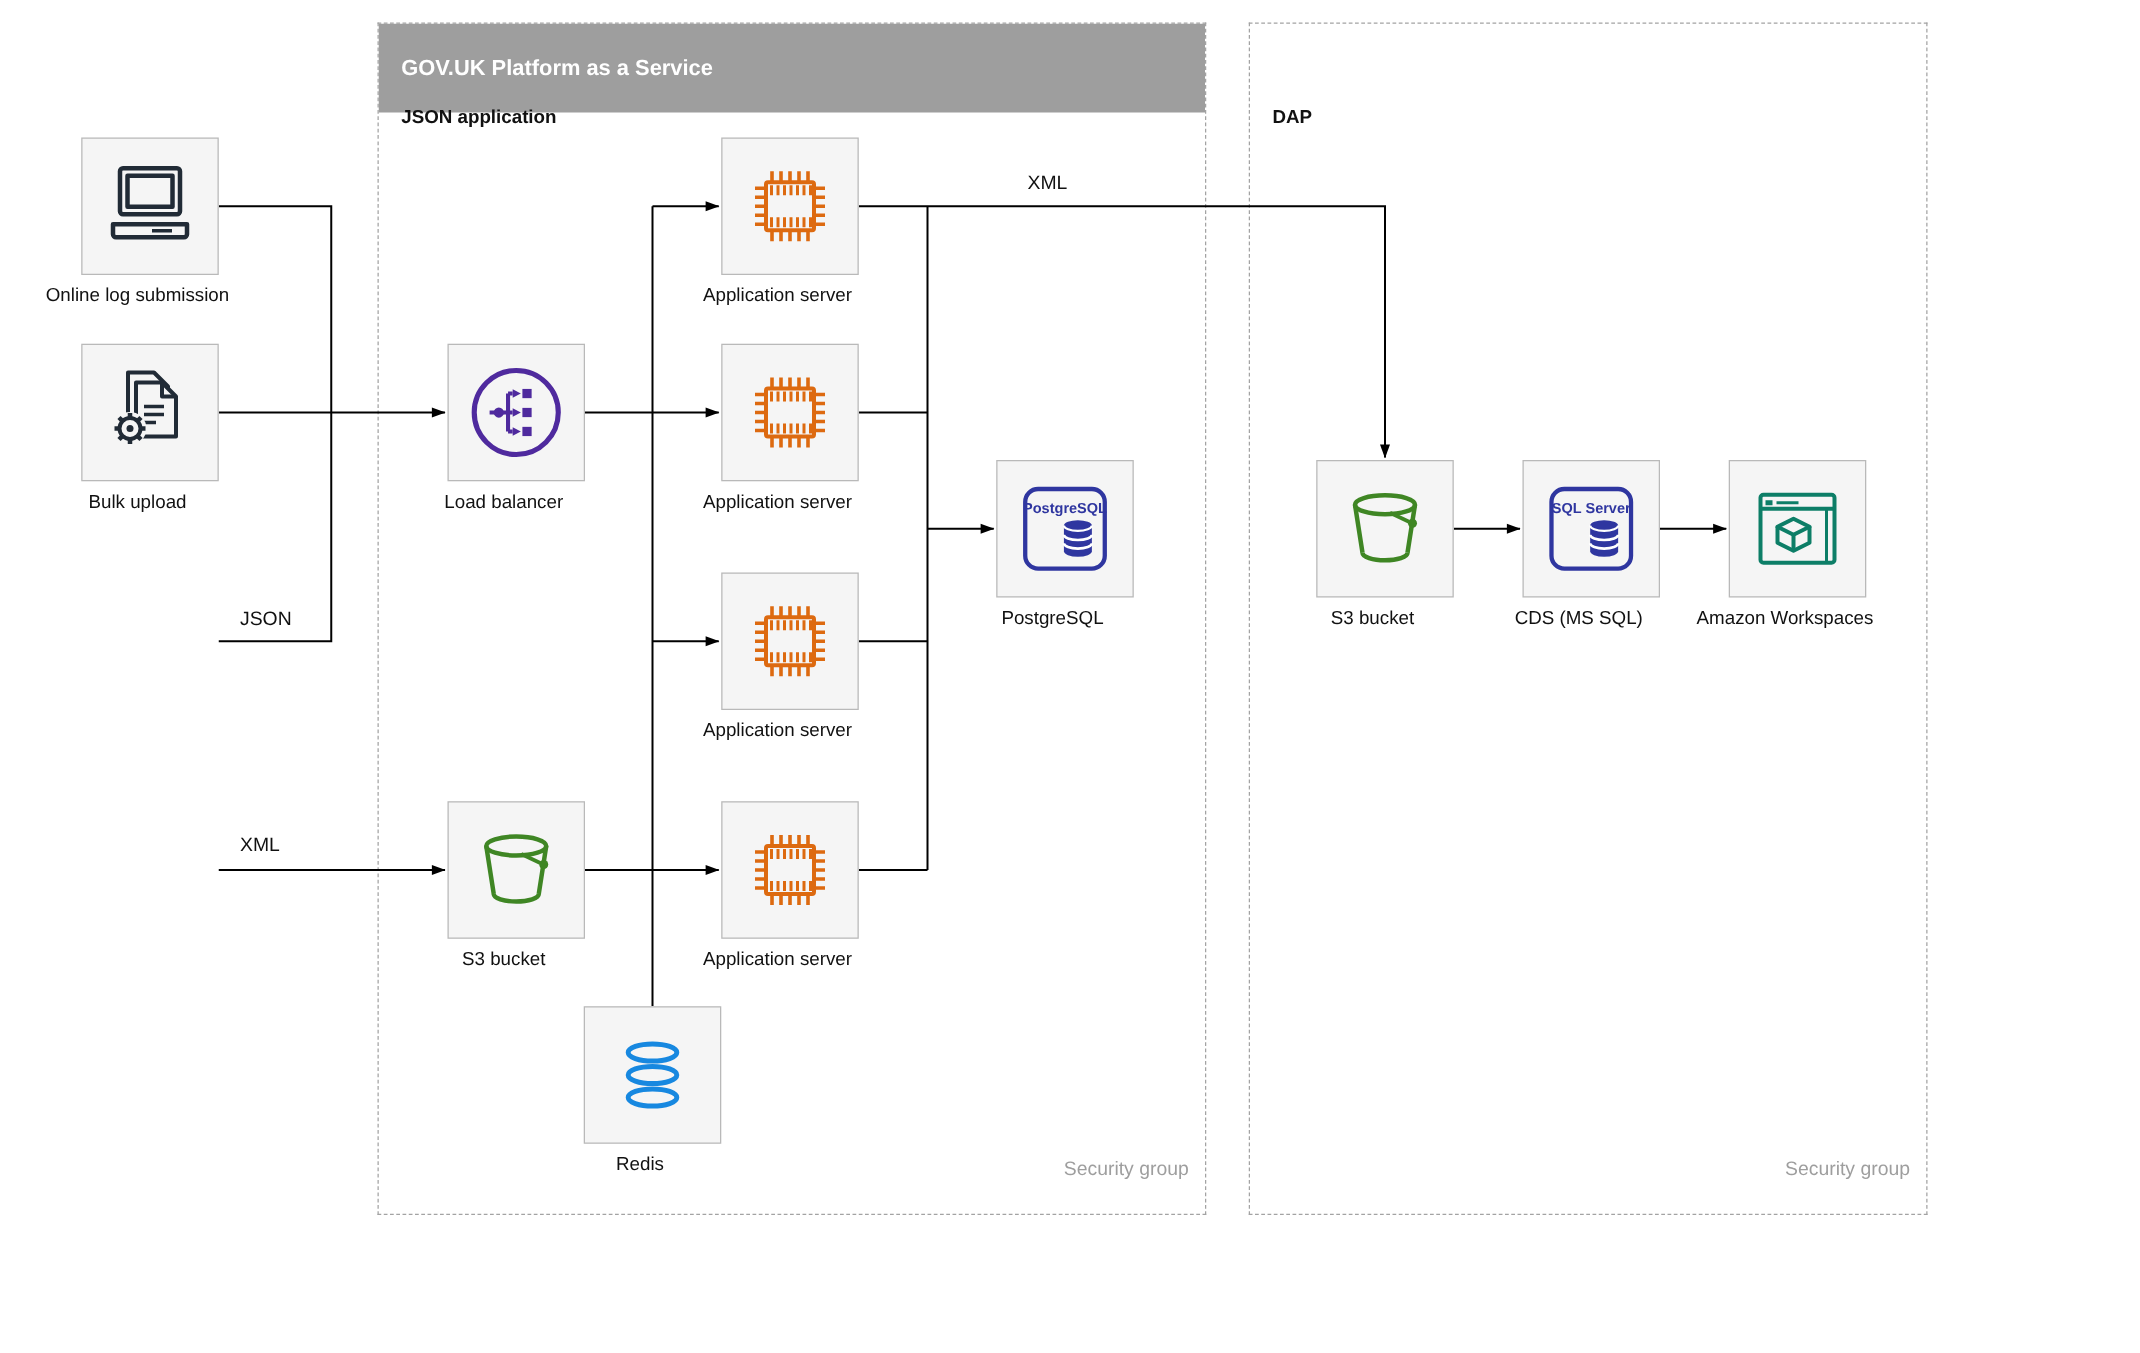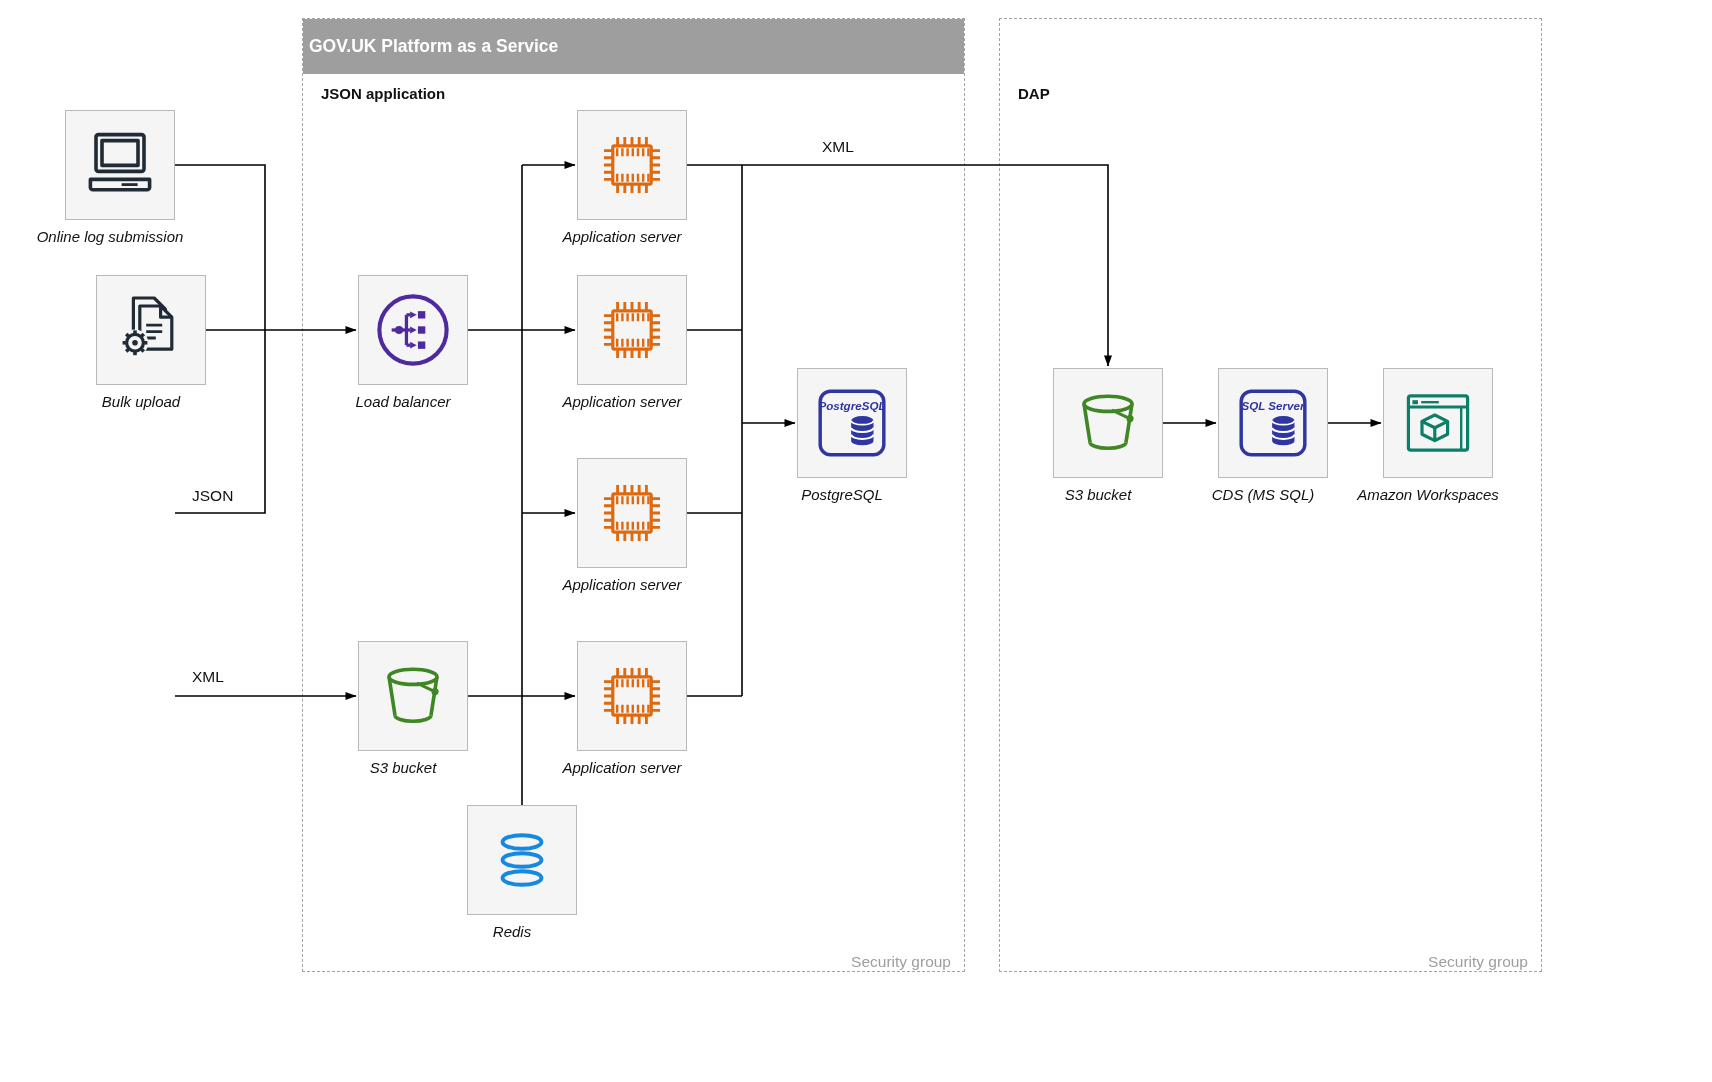--- a/index.html
+++ b/index.html
@@ -1,25 +1,25 @@
 <!DOCTYPE html>
 <html><head>
 <meta charset="utf-8">
 <style>
   html,body{margin:0;padding:0;background:#fff;}
   body{font-family:"Liberation Sans", sans-serif;color:#111;}
   #canvas{position:relative;width:1712px;height:1082px;background:#fff;overflow:hidden;}
 
   .container{position:absolute;border:1.5px dashed #a3a3a3;z-index:1;background:transparent;}
-  .container-header{position:absolute;top:0;left:0;right:0;height:55px;background:#9e9e9e;
-    display:flex;align-items:center;padding:0 6px;color:#fff;font-weight:bold;font-size:17.5px;}
+  .container-header{position:absolute;top:0;left:0;right:0;height:71px;background:#9e9e9e;
+    display:flex;align-items:center;padding:0 18px;color:#fff;font-weight:bold;font-size:17.5px;}
   .container-sub{position:absolute;top:66px;left:18px;font-weight:bold;font-size:15px;color:#111;}
-  .security{position:absolute;bottom:0;right:13px;color:#9e9e9e;font-size:15.5px;margin-top:16px;}
-
-  .node{position:absolute;width:90px;z-index:10;font-style:italic;}
+  .security{position:absolute;bottom:26px;right:13px;color:#9e9e9e;font-size:15.5px;margin-top:16px;}
+
+  .node{position:absolute;width:90px;z-index:10;}
   .node-box{width:110px;height:110px;background:#f5f5f5;border:1px solid #b9b9b9;
     box-sizing:border-box;display:flex;align-items:center;justify-content:center;}
   .node-label{position:absolute;top:118px;left:50%;transform:translateX(-50%);
     white-space:nowrap;font-size:15px;color:#111;text-align:center;}
 
   #wires{position:absolute;left:0;top:0;z-index:5;pointer-events:none;}
   .edge-label{position:absolute;z-index:6;font-size:15.5px;color:#111;width:60px;text-align:left;}
 </style>
 </head>
 <body>
@@ -79,21 +79,21 @@
           <rect x="20" y="12" width="60" height="46" rx="3"></rect>
           <rect x="27.5" y="19.5" width="45" height="31"></rect>
           <path d="M13 68 h74 v10 a3 3 0 0 1 -3 3 h-68 a3 3 0 0 1 -3 -3 z"></path>
           <path d="M52 74.5 h20" stroke-width="3.5"></path>
         </g>
       </svg>
     </div>
     <div class="node-label">Online log submission</div>
   </div>
 
-  <div class="node" style="left:65px;top:275px;margin-left:31px;">
+  <div class="node" style="left:65px;top:275px;">
     <div class="node-box">
       <svg viewBox="0 0 100 100" width="80" height="80">
         <g fill="none" stroke="#212b36" stroke-width="4" stroke-linejoin="round">
           <path d="M28 10 h26 l14 14 v38 h-40 z"></path>
           <path d="M36 20 h26 l14 14 v40 h-40 z" fill="#f5f5f5"></path>
           <path d="M62 20 v14 h14"></path>
           <path d="M44 44 h20 M44 52 h20 M44 60 h12" stroke-width="3.5"></path>
           <circle cx="30" cy="66" r="16.5" fill="#f5f5f5" stroke="none"></circle>
           <circle cx="30" cy="66" r="10.5"></circle>
           <circle cx="30" cy="66" r="3.5" fill="#212b36" stroke="none"></circle>

